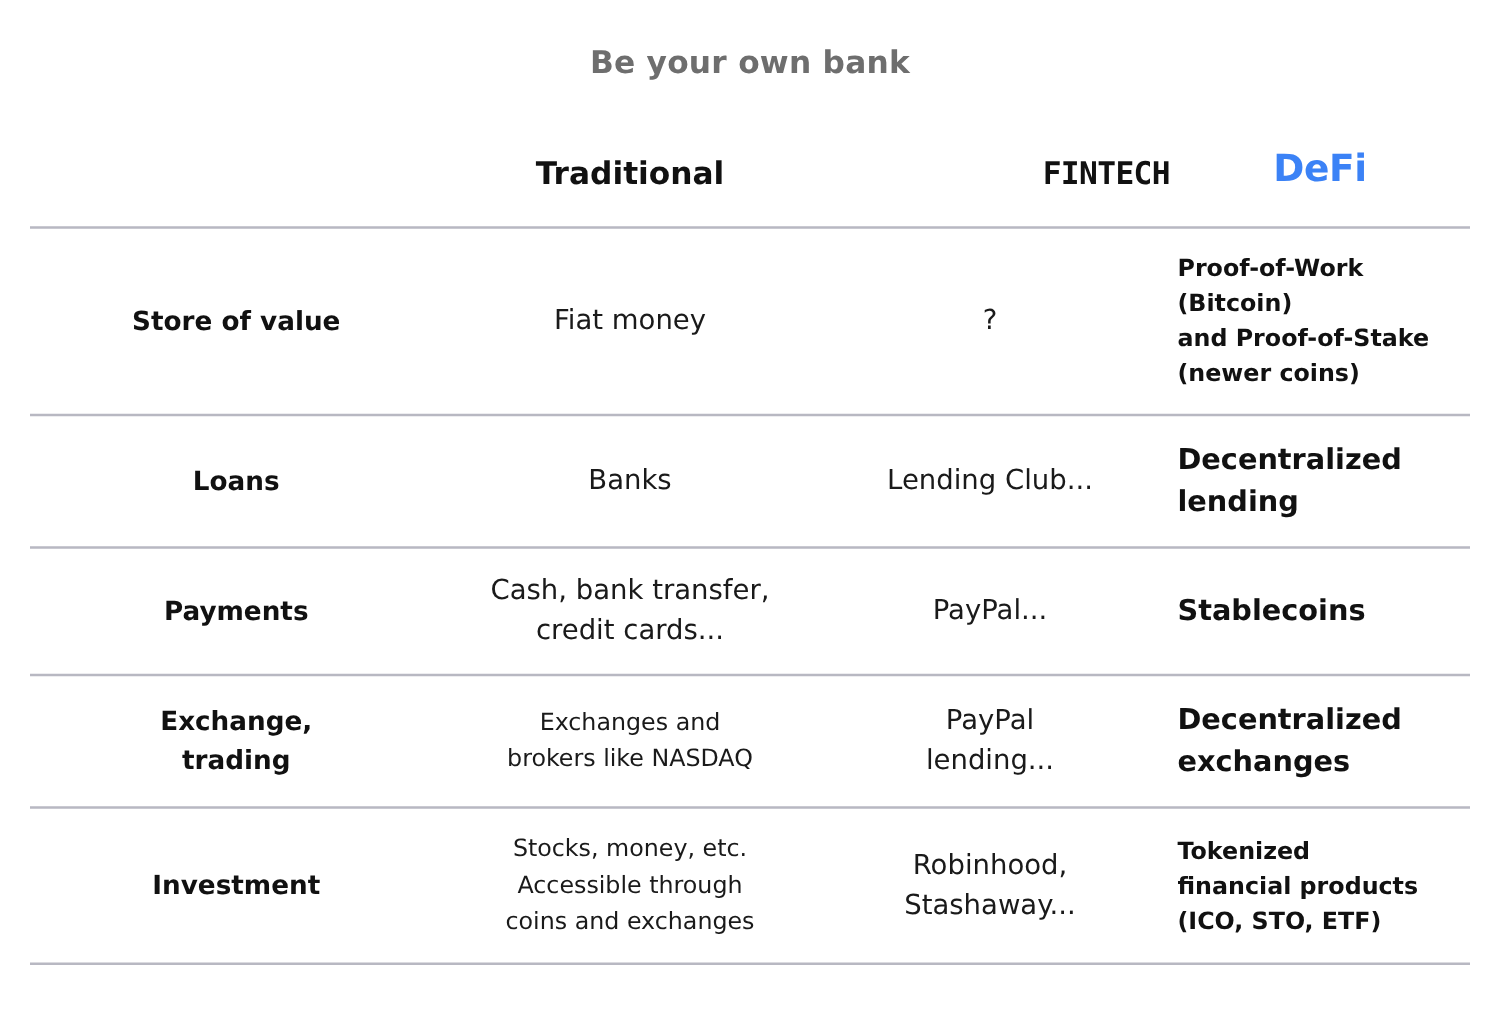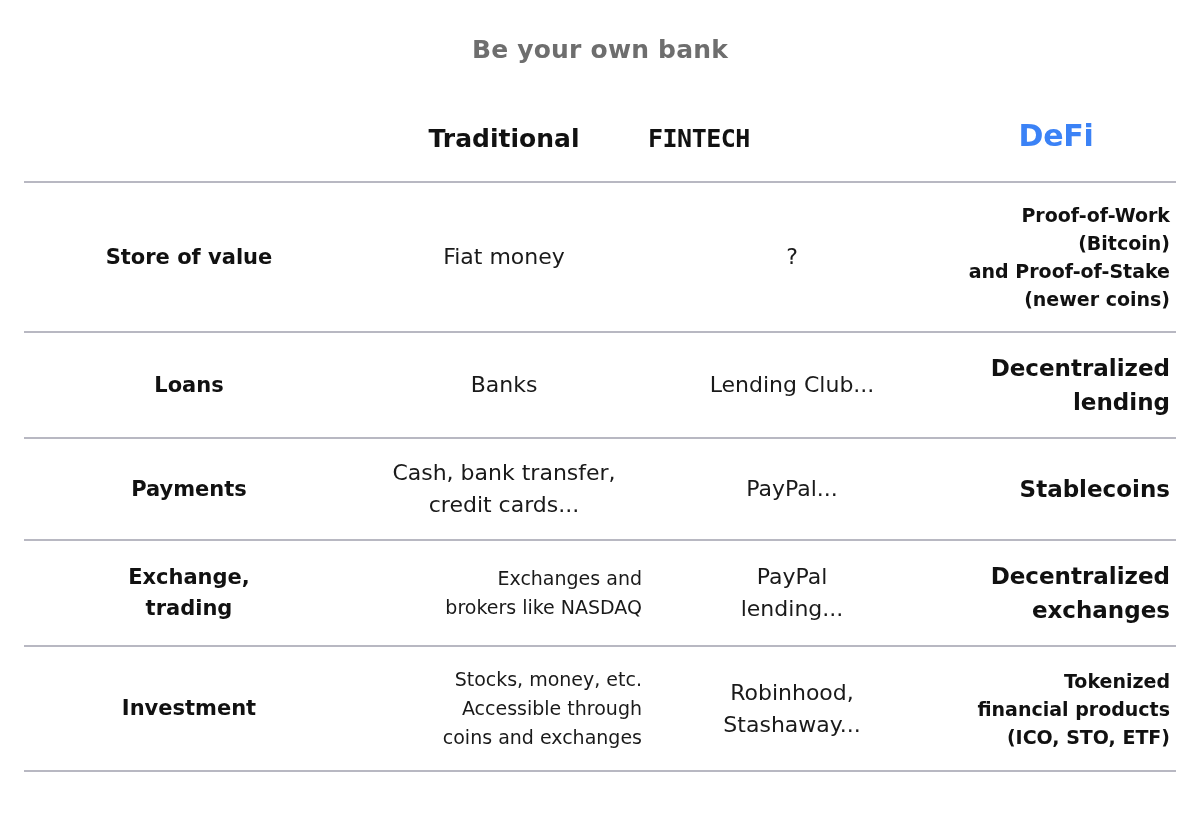--- a/index.html
+++ b/index.html
@@ -59,21 +59,21 @@
   }
   .hdr th.h-label { }
   .hdr th.h-trad {
     font-size: 25px;
     color: #111111;
     text-align: center;
   }
   .hdr th.h-fin {
     font-size: 25px;
     color: #111111;
-    text-align: left;
+    text-align: right;
     font-family: "DejaVu Sans Mono", "Liberation Mono", monospace;
     letter-spacing: -0.5px;
   }
   .hdr th.h-defi {
     font-size: 30px;
     color: #3b82f6;
     text-align: center;
     letter-spacing: -0.3px;
   }
 
@@ -102,28 +102,27 @@
   td.cell-trad, td.cell-fin {
     font-size: 22px;
     font-weight: normal;
     color: #1a1a1a;
     text-align: center;
     line-height: 32px;
   }
   td.cell-trad.sm, td.cell-fin.sm {
     font-size: 19px;
     line-height: 29px;
-    text-align: right;
   }
 
   td.cell-defi {
     font-size: 19px;
     font-weight: bold;
     color: #111111;
-    text-align: right;
+    text-align: left;
     line-height: 28px;
   }
   td.cell-defi.lg {
     font-size: 23px;
     line-height: 34px;
   }
 
   .rowline { display: block; }
 </style>
 </head>

